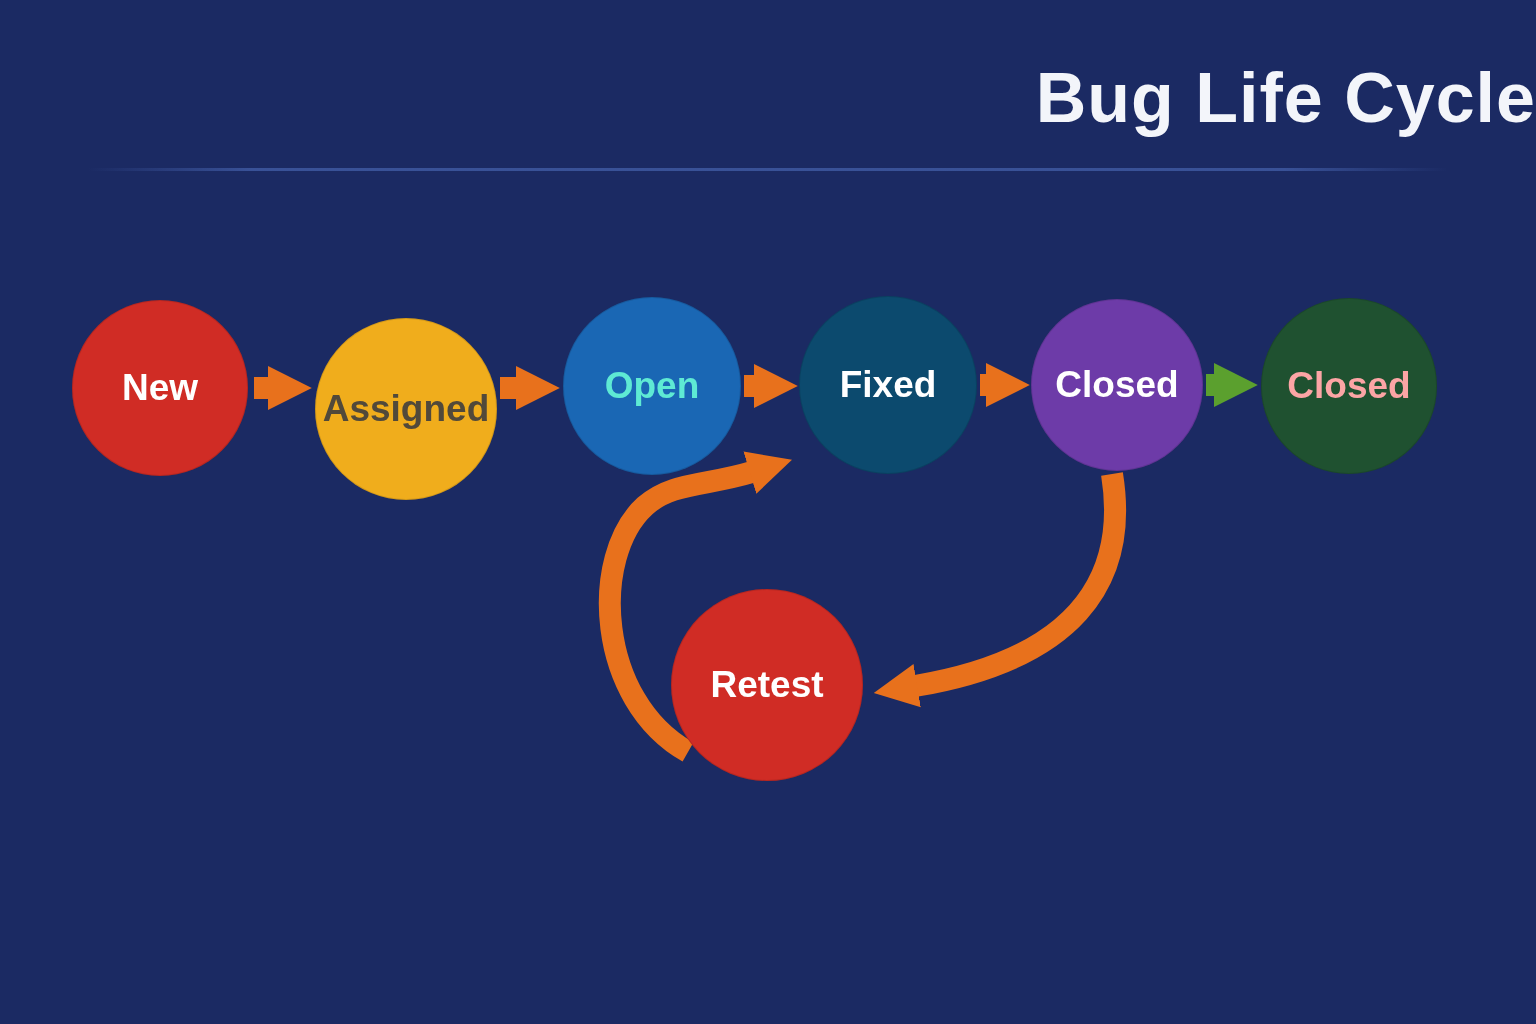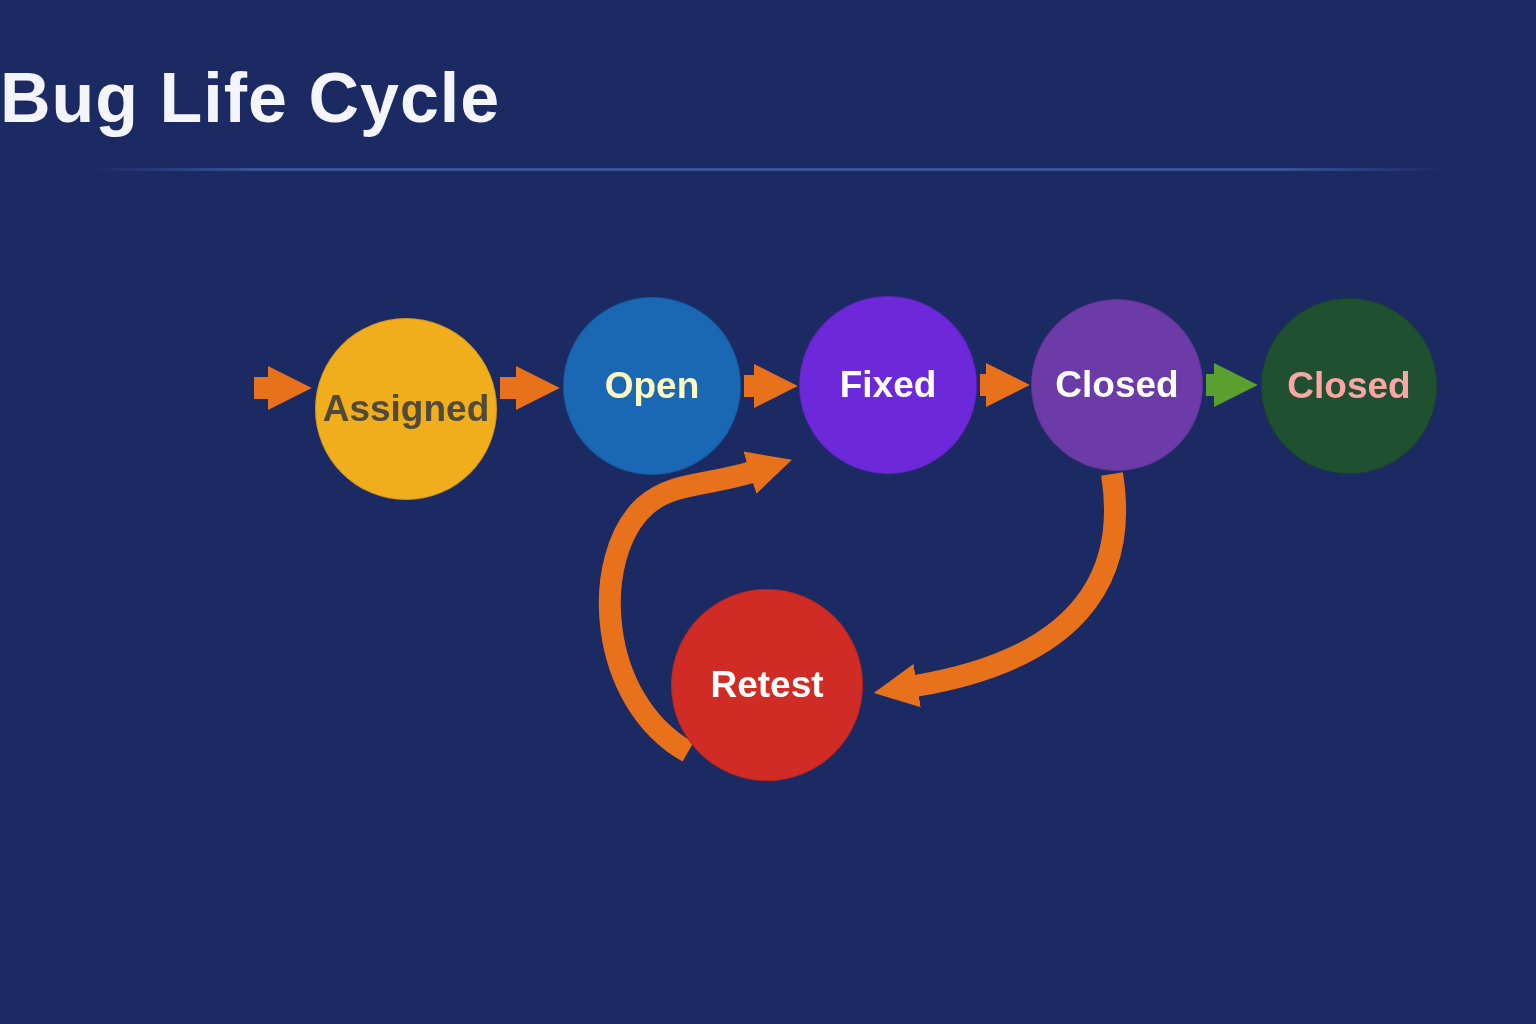--- a/index.html
+++ b/index.html
@@ -15,21 +15,21 @@
   }
   .stage {
     position: absolute;
     inset: 0;
   }
   .title {
     position: absolute;
     top: 58px;
     left: 0;
     width: 100%;
-    text-align: left;
+    text-align: right;
     font-size: 70px;
     font-weight: bold;
     letter-spacing: 1px;
   }
   .divider {
     position: absolute;
     top: 168px;
     left: 88px;
     width: 1360px;
     height: 3px;
@@ -87,26 +87,27 @@
     <path d="M254,388 L270,388" fill="none" stroke-width="22" marker-end="url(#headOrange)" stroke="#e8711c"></path>
     <path d="M500,388 L518,388" fill="none" stroke-width="22" marker-end="url(#headOrange)" stroke="#e8711c"></path>
     <path d="M744,386 L756,386" fill="none" stroke-width="22" marker-end="url(#headOrange)" stroke="#e8711c"></path>
     <path d="M980,385 L988,385" fill="none" stroke-width="22" marker-end="url(#headOrange)" stroke="#e8711c"></path>
     <path d="M1206,385 L1216,385" fill="none" stroke-width="22" marker-end="url(#headGreen)" stroke="#5ba02e"></path>
 
     <path d="M1112,474 C1130,585 1070,660 915,686" fill="none" stroke-width="22" marker-end="url(#headOrange)" stroke="#e8711c"></path>
     <path d="M688,752 C596,700 590,556 645,506 C672,482 706,486 752,472" fill="none" stroke-width="22" marker-end="url(#headOrange)" stroke="#e8711c"></path>
   </svg>
 
+  <div class="node node-new" style="background: rgb(208, 44, 37); color: rgb(255, 255, 255);">New</div>
 
   <div class="node node-assigned" style="background: rgb(240, 173, 28); color: rgb(81, 73, 58);">Assigned</div>
 
-  <div class="node node-open" style="background: rgb(26, 103, 180); color: #fef9c3;">Open</div>
+  <div class="node node-open" style="background: rgb(26, 103, 180); color: #5eead4;">Open</div>
 
-  <div class="node node-fixed" style="background: #6d28d9; color: rgb(255, 255, 255);">Fixed</div>
+  <div class="node node-fixed" style="background: #0c4a6e; color: rgb(255, 255, 255);">Fixed</div>
 
   <div class="node node-retest" style="background: rgb(109, 59, 168); color: rgb(255, 255, 255);">Closed</div>
 
   <div class="node node-closed" style="background: rgb(31, 81, 48); color: #fca5a5;">Closed</div>
 
   <div class="node node-reopen" style="background: rgb(208, 44, 37); color: rgb(255, 255, 255);">Retest</div>
 
 </div>
 
 </body></html>

